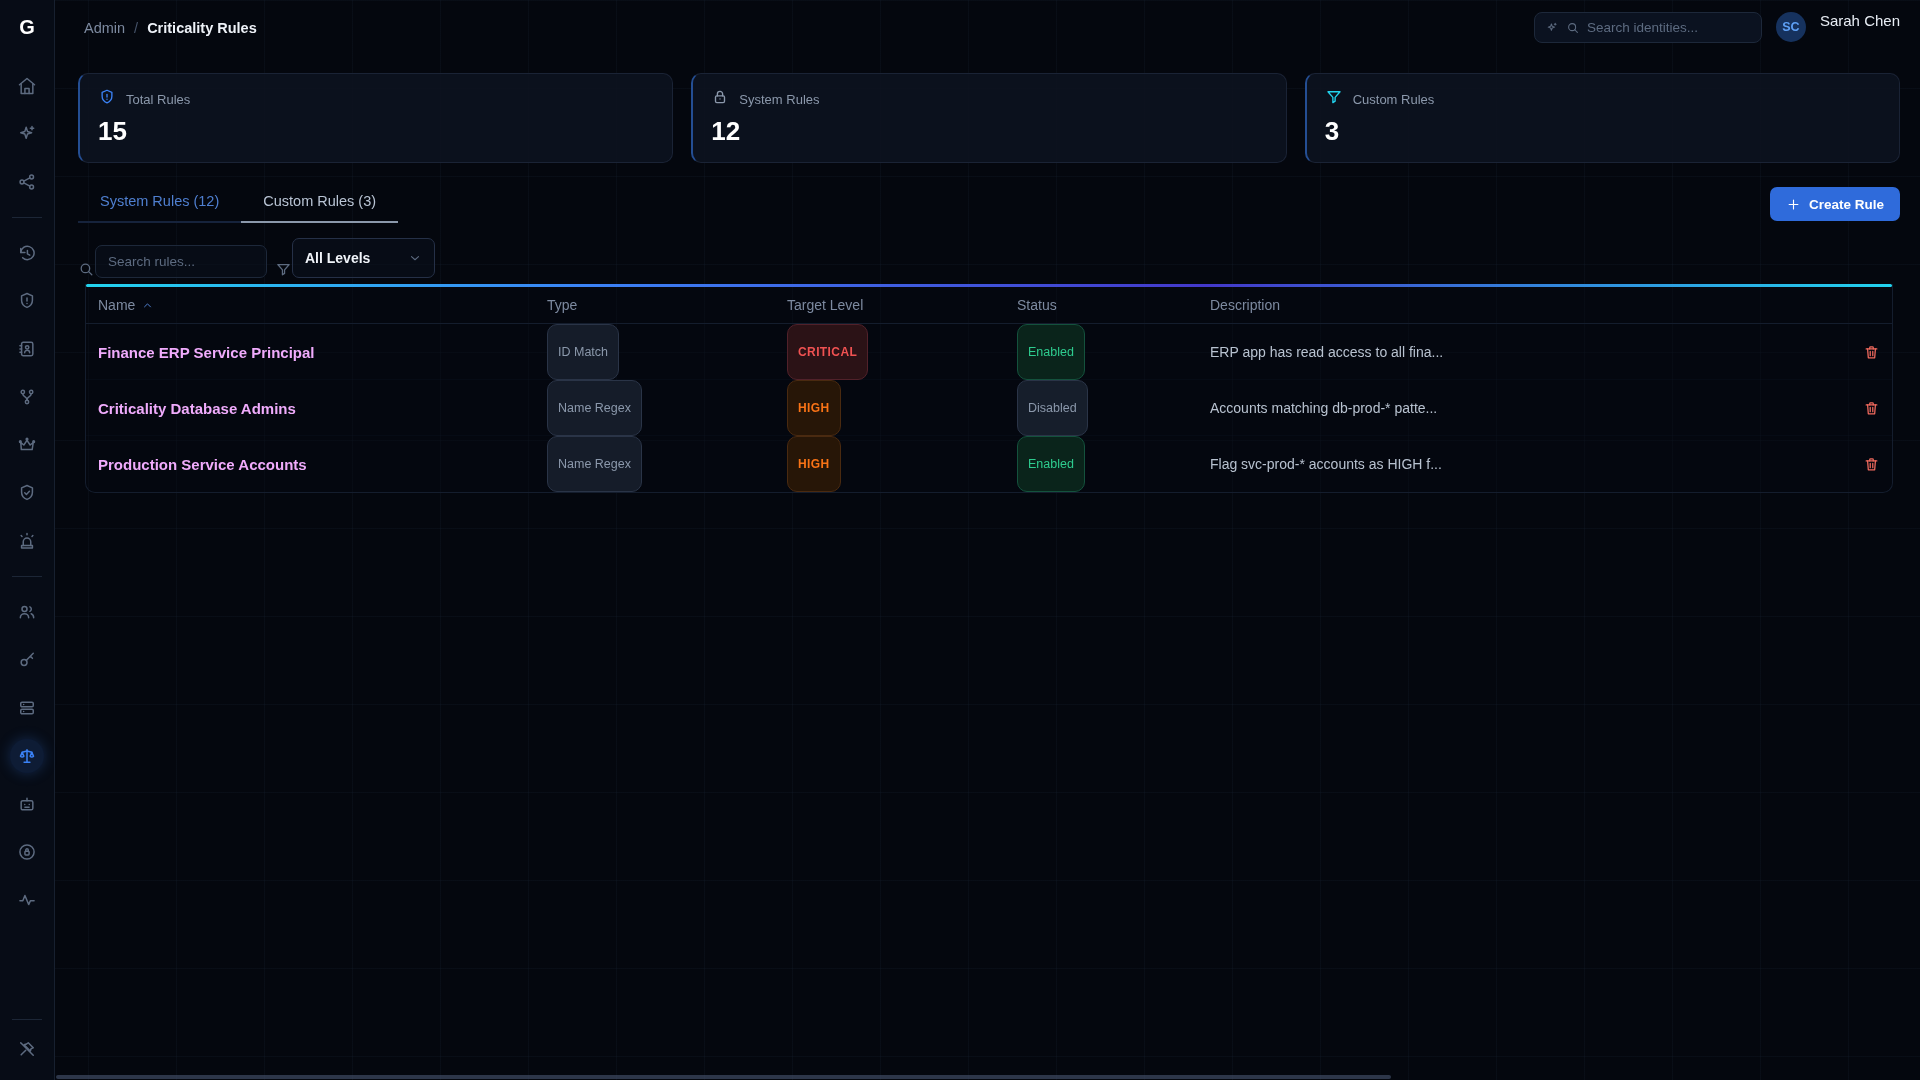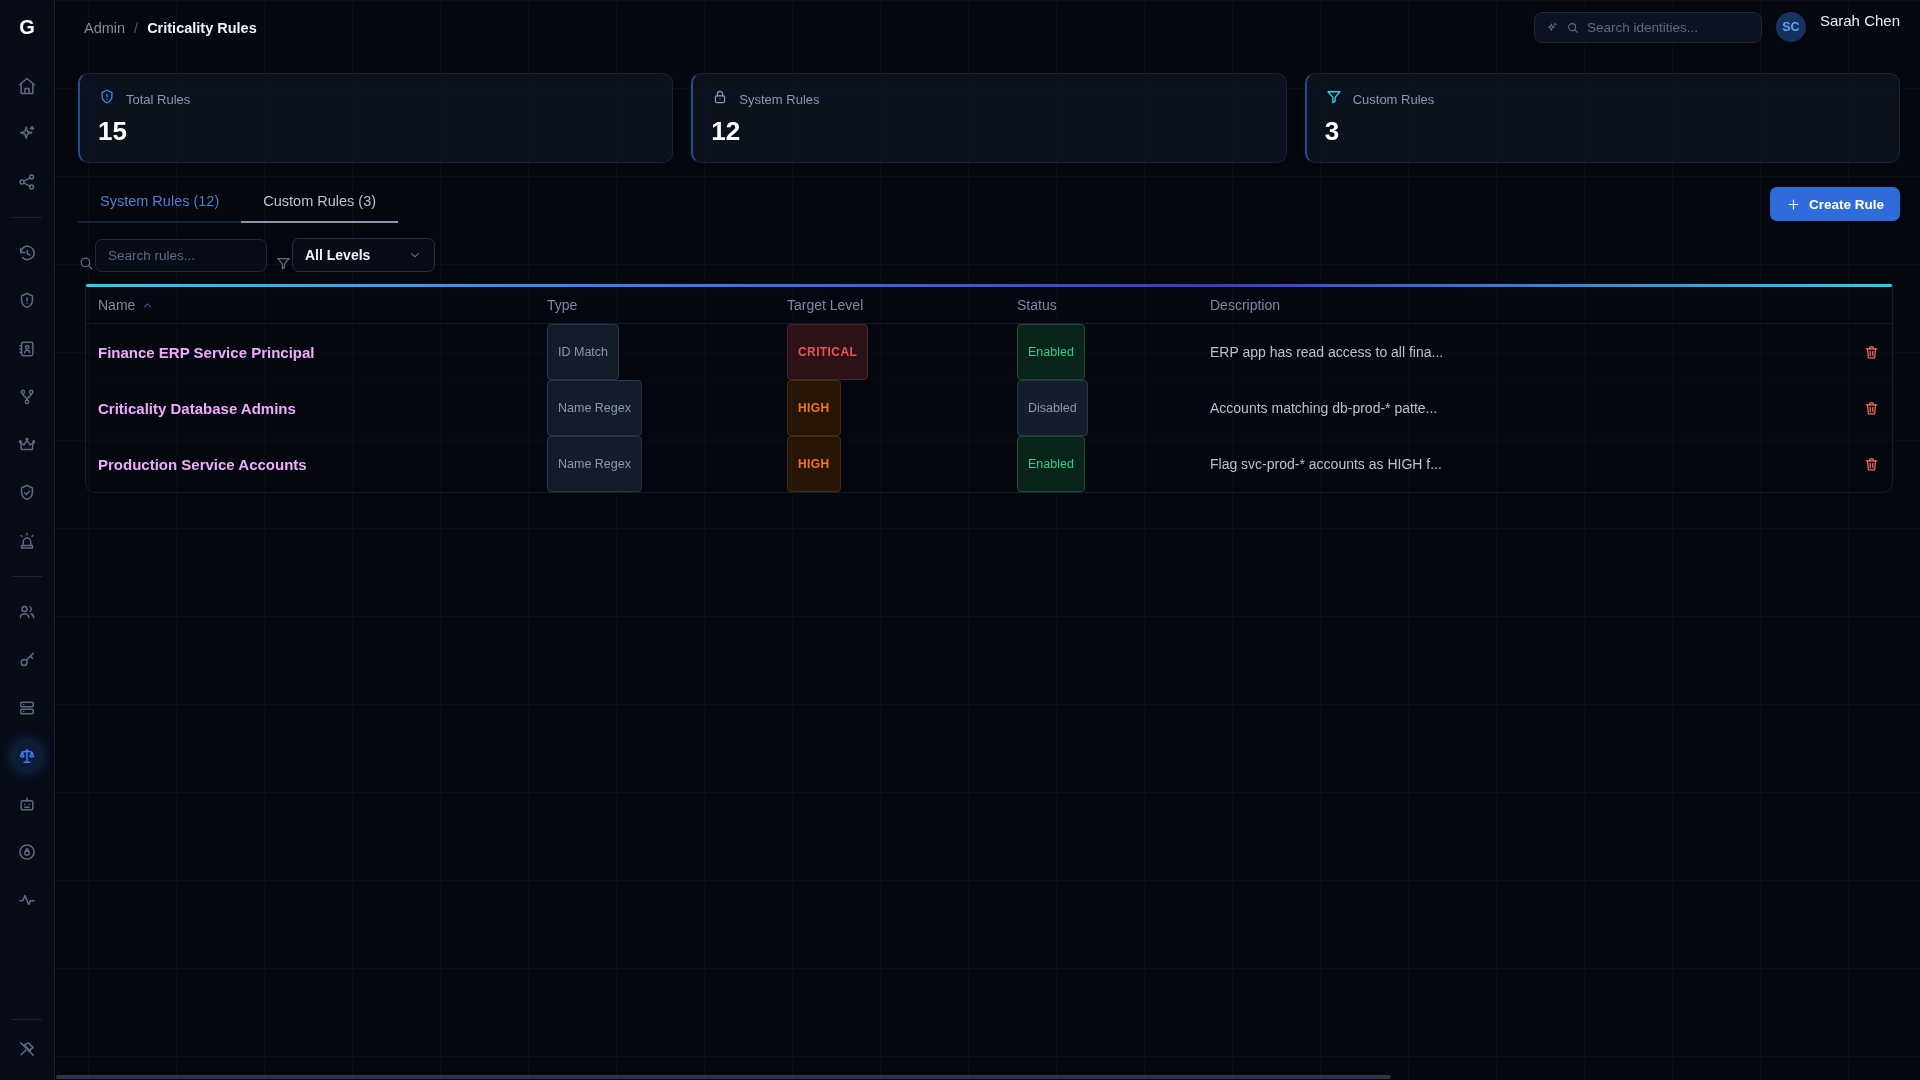--- a/index.html
+++ b/index.html
@@ -81,21 +81,21 @@
   .filter-row { position:absolute; left:78px; top:238px; width:1822px; display:flex; align-items:flex-end; gap:0; }
   .mag-icon { color:#5d6b80; display:flex; }
   .rules-search {
     width:172px; height:33px; background:rgba(10,16,28,0.6); border:1px solid #1d283a;
     border-radius:7px; padding:0 12px; color:#c6d0de; font-size:13.5px; outline:none;
     font-family:"Liberation Sans", sans-serif;
   }
   .rules-search::placeholder { color:#5d6b80; }
   .funnel-icon { color:#5d6b80; display:flex; margin-left:8px; }
   .level-select {
-    width:143px; height:34px; background:rgba(10,16,28,0.6); border:1px solid #253047;
+    width:143px; height:40px; background:rgba(10,16,28,0.6); border:1px solid #253047;
     border-radius:7px; display:flex; align-items:center; justify-content:space-between;
     padding:0 12px; cursor:pointer;
   }
   .level-select .sel-val { font-size:14px; font-weight:bold; color:#f0f4f9; }
   .level-select .chev { color:#5d6b80; display:flex; }
   
   .table-wrap {
     position:absolute; left:85px; top:284px; width:1808px;
     border:1px solid #141d2d; border-top:none; border-radius:0 0 10px 10px;
     background:rgba(5,9,17,0.35);
@@ -103,21 +103,21 @@
   .table-topline { height:3px; border-radius:3px;
     background:linear-gradient(90deg,#22d3ee 0%,#3b82f6 28%,#4338ca 62%,#22d3ee 100%); }
   .t-row { display:grid; grid-template-columns:449px 240px 230px 193px 1fr 48px;
     align-items:center; padding:0 12px; }
   .t-head { height:37px; border-bottom:1px solid #141d2d; }
   .t-head .th { font-size:14px; color:#7d8aa0; display:flex; align-items:center; gap:6px; cursor:pointer; }
   .sort-caret { color:#4f7fd0; display:flex; }
   .t-body .t-row { height:56px; border-bottom:1px solid #10182642; cursor:pointer; }
   .t-body .t-row:last-child { border-bottom:none; }
   .cell-name { font-size:15px; font-weight:bold; color:#f0abfc; }
-  .badge { display:inline-block; padding:20px 10px; border-radius:4px; font-size:12.5px; }
+  .badge { display:inline-block; padding:20px 10px; border-radius:10px; font-size:12.5px; }
   .badge.type { background:#151c29; border:1px solid #2a3447; color:#8b98ab; }
   .badge.level { font-weight:bold; font-size:12px; letter-spacing:0.4px; }
   .badge.level.critical { background:#2b1216; border:1px solid #51212a; color:#f05252; }
   .badge.level.high { background:#271607; border:1px solid #4a2a10; color:#f97316; }
   .badge.status.enabled { background:#0a241b; border:1px solid #14523d; color:#2ecc8f; }
   .badge.status.disabled { background:#161e2b; border:1px solid #2a3447; color:#8b98ab; }
   .cell-desc { font-size:14px; color:#b8c2d0; }
   .row-del { color:#f16a5e; display:flex; justify-content:flex-end; cursor:pointer; }
   .row-del svg { width:17px; height:17px; }
   

